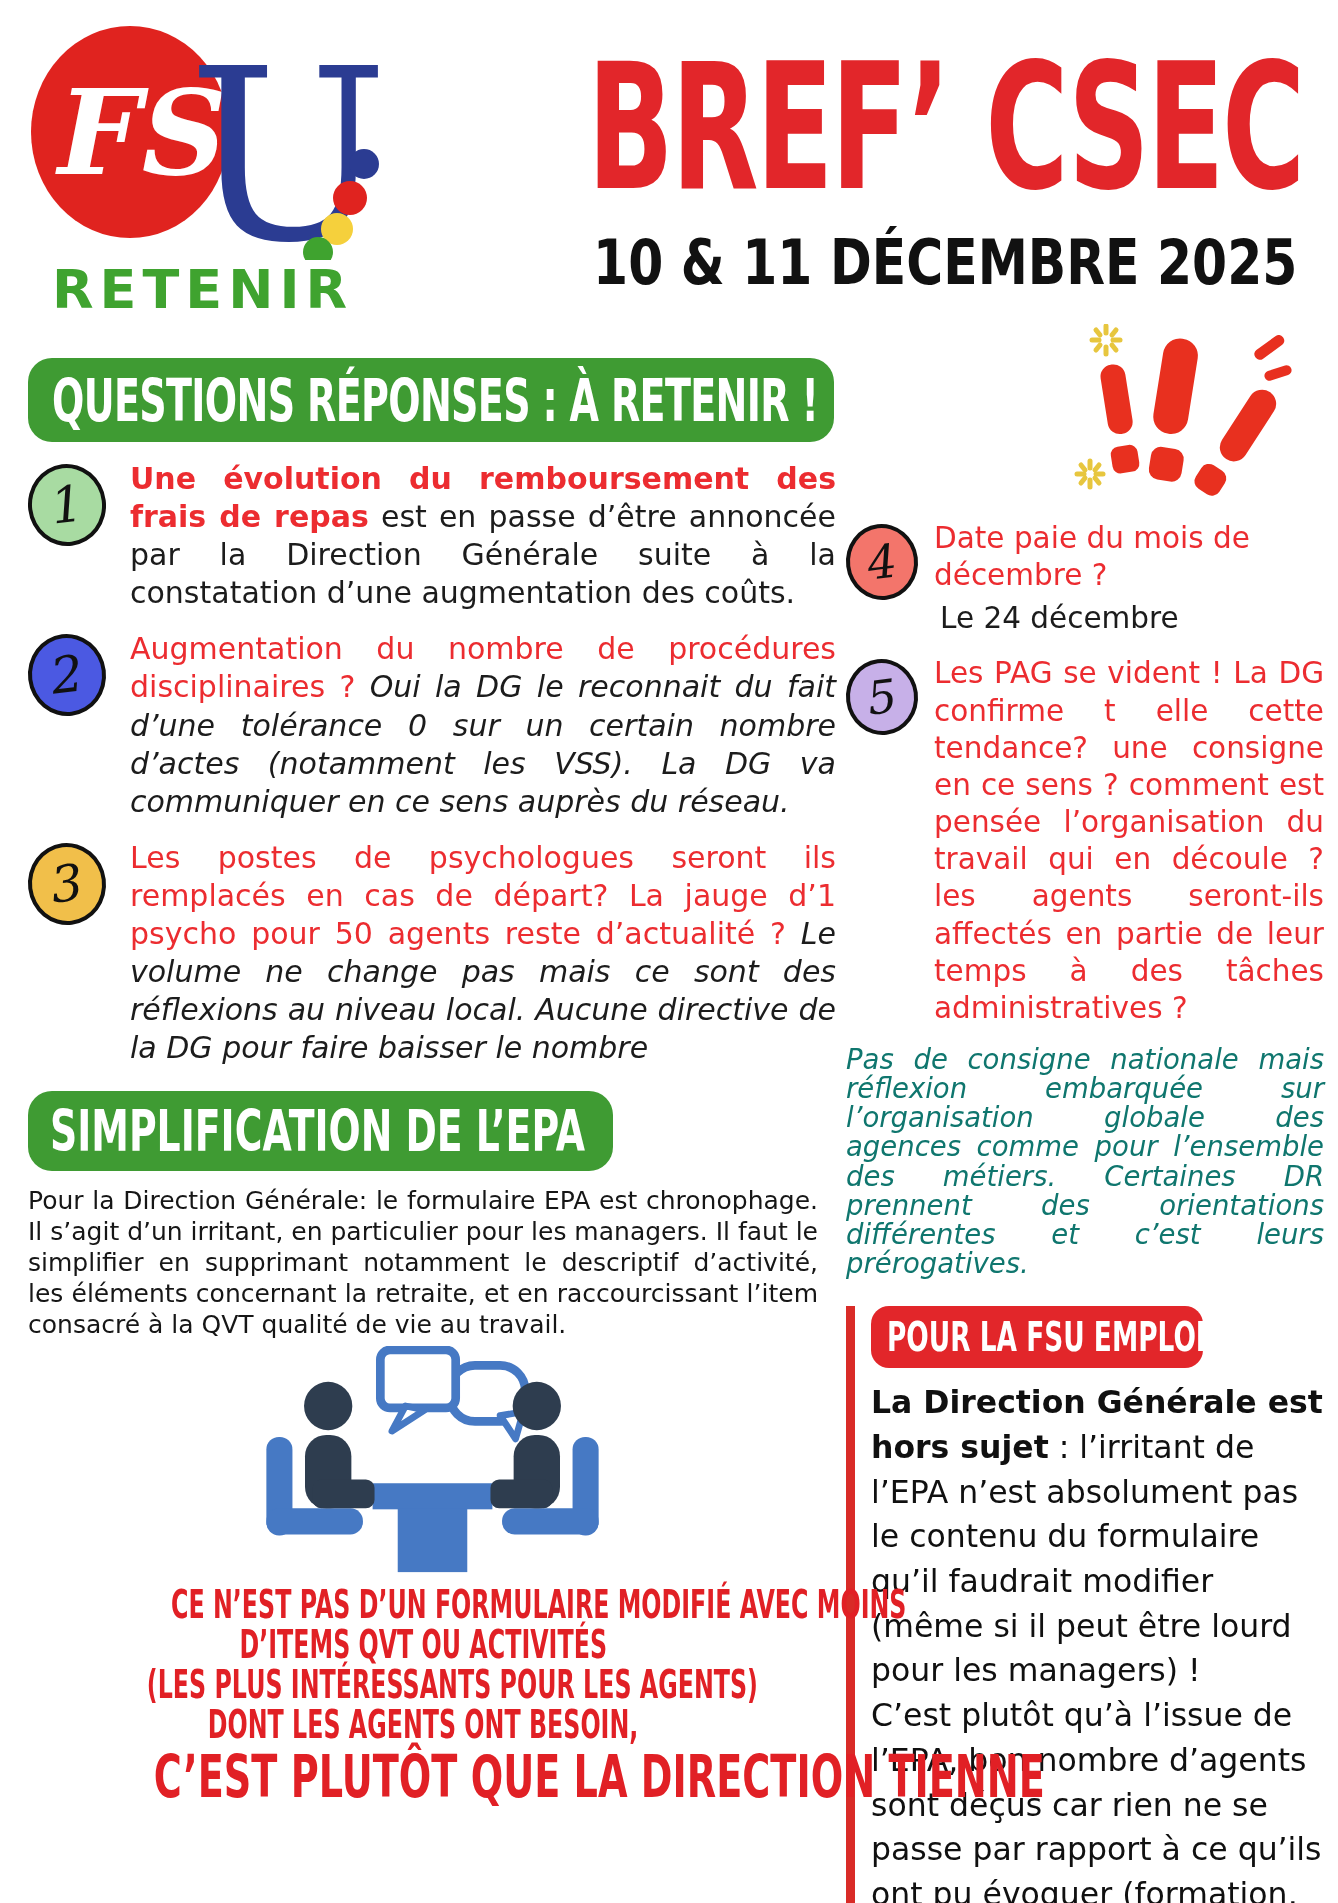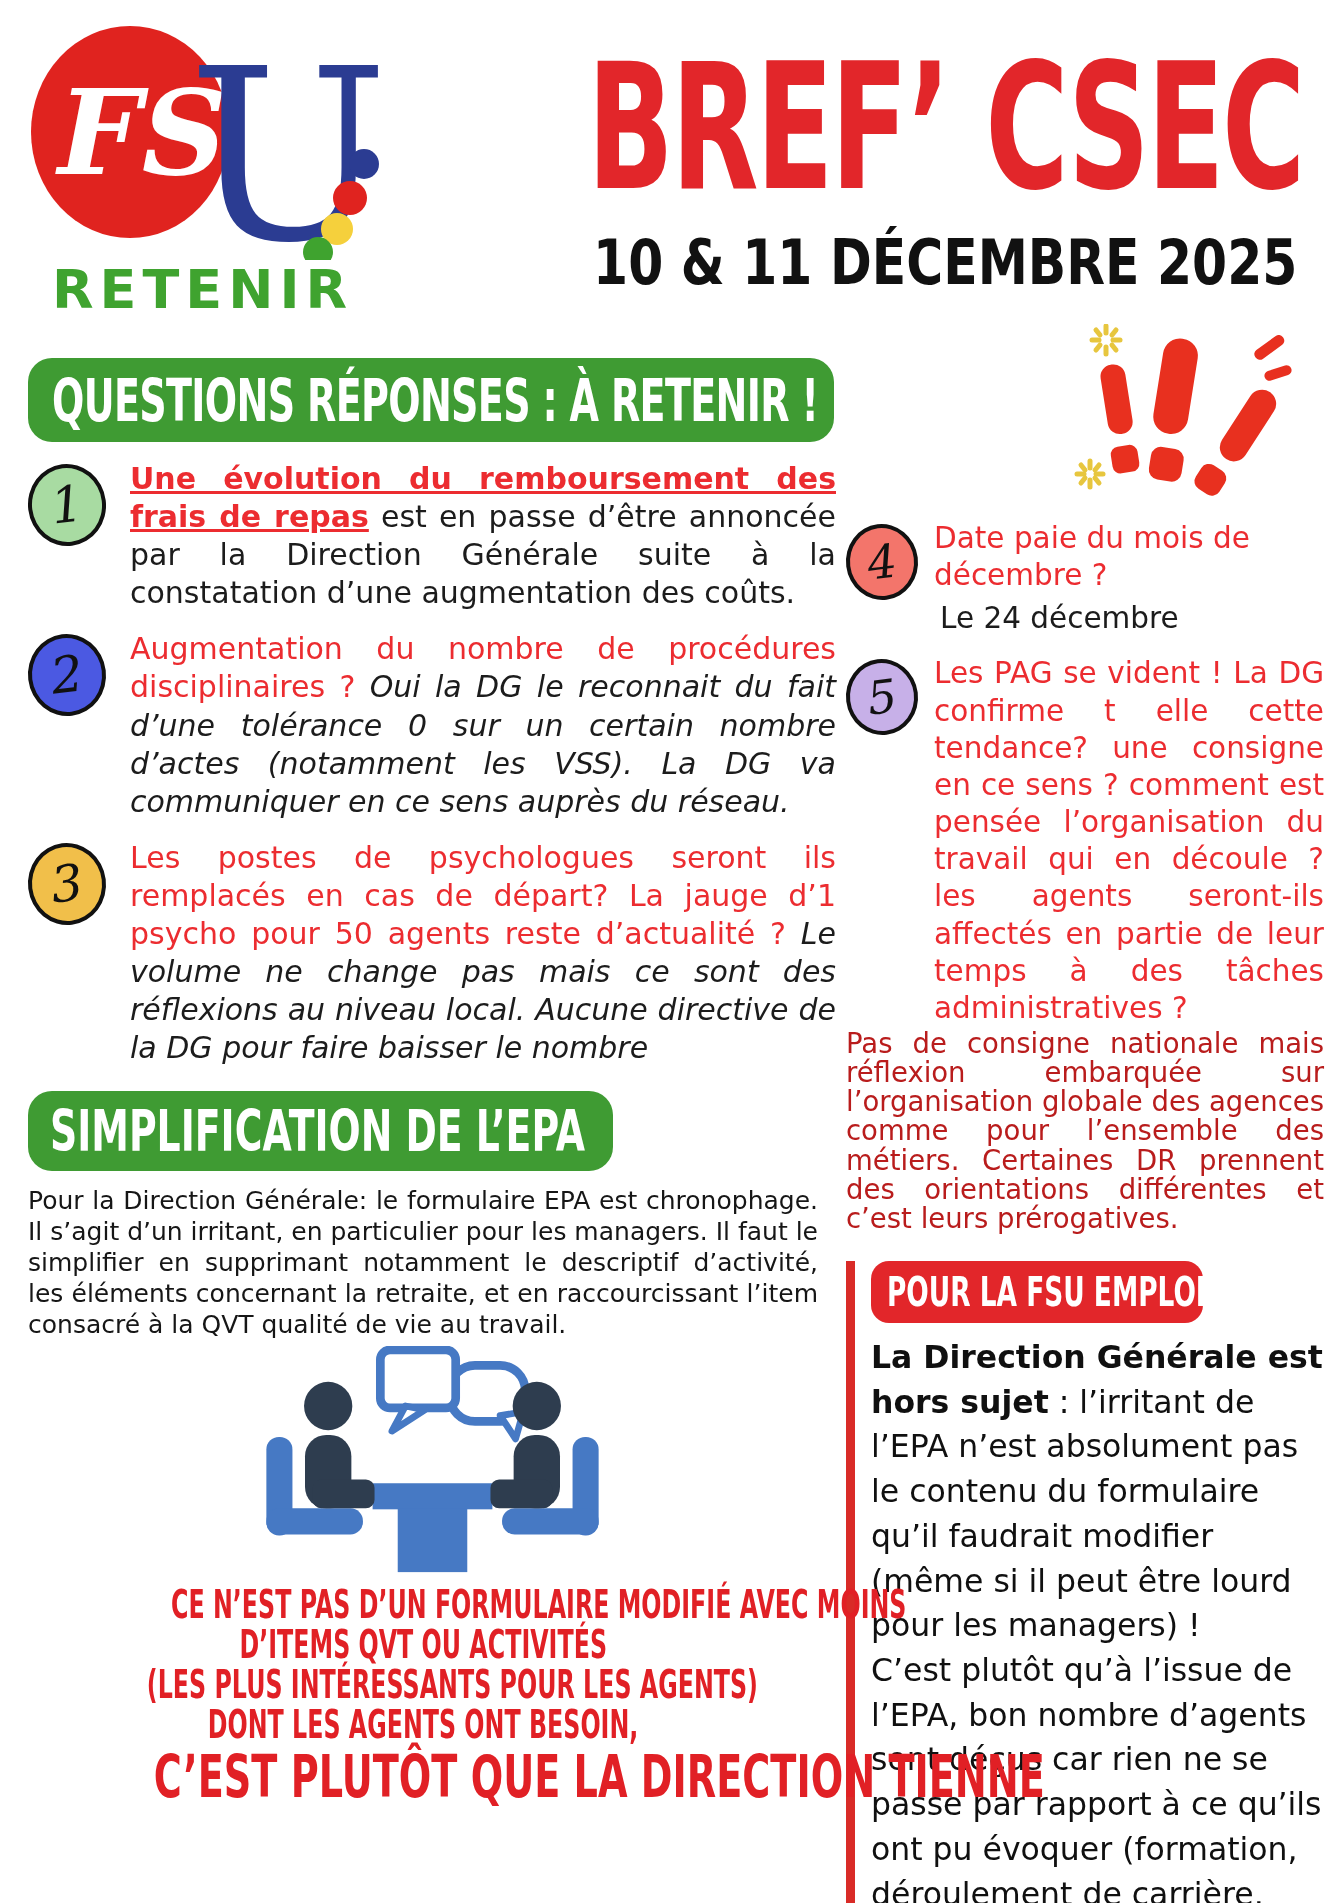--- a/index.html
+++ b/index.html
@@ -36,24 +36,24 @@
   
   .qa { display:flex; margin-top:18px; }
   .numwrap { width:102px; flex:none; display:flex; justify-content:flex-start; padding-top:4px; }
   .numcircle { width:78px; height:82px; border:4px solid #111; border-radius:50%;
     display:flex; align-items:center; justify-content:center; transform:rotate(-7deg);
     font-family:"DejaVu Serif","Liberation Serif",serif; font-style:italic; font-size:50px; color:#111; }
   .c1 { background:#a8dba2; } .c2 { background:#4b59e2; } .c3 { background:#f1bf4a; }
   .c4 { background:#f3756b; } .c5 { background:#c7b0e8; }
   .qtext { flex:1; font-size:30px; line-height:1.27; text-align:justify; color:#1c1c1c; }
   .q { color:#ec2c30; }
-  .q.bold { font-weight:bold;text-decoration:underline; }
+  .q.bold { font-weight:bold; }
   .a.it { font-style:italic; }
   .a.blockline { display:block; margin-top:6px; padding-left:6px; }
-  .ans-block { font-size:27.5px; line-height:1.06; text-align:justify; color:#b91c1c; margin-top:2px; }
+  .ans-block { font-style:italic; font-size:27.5px; line-height:1.06; text-align:justify; color:#0f766e; margin-top:18px; }
 
   
   .exclaim { display:block; margin:4px 26px 0 auto; }
   .col-right .qa .numwrap { width:88px; }
   .col-right .qa .numcircle { width:72px; height:76px; font-size:46px; }
   .col-right .qtext { font-size:29.5px; line-height:1.26; }
   .qa.q4 .qtext { text-align:left; }
 
   .fsu-box { margin-top:28px; border-left:9px solid #d92b27; padding-left:16px; }
   .fsu-body { font-size:31.5px; line-height:1.42; color:#101010; }

